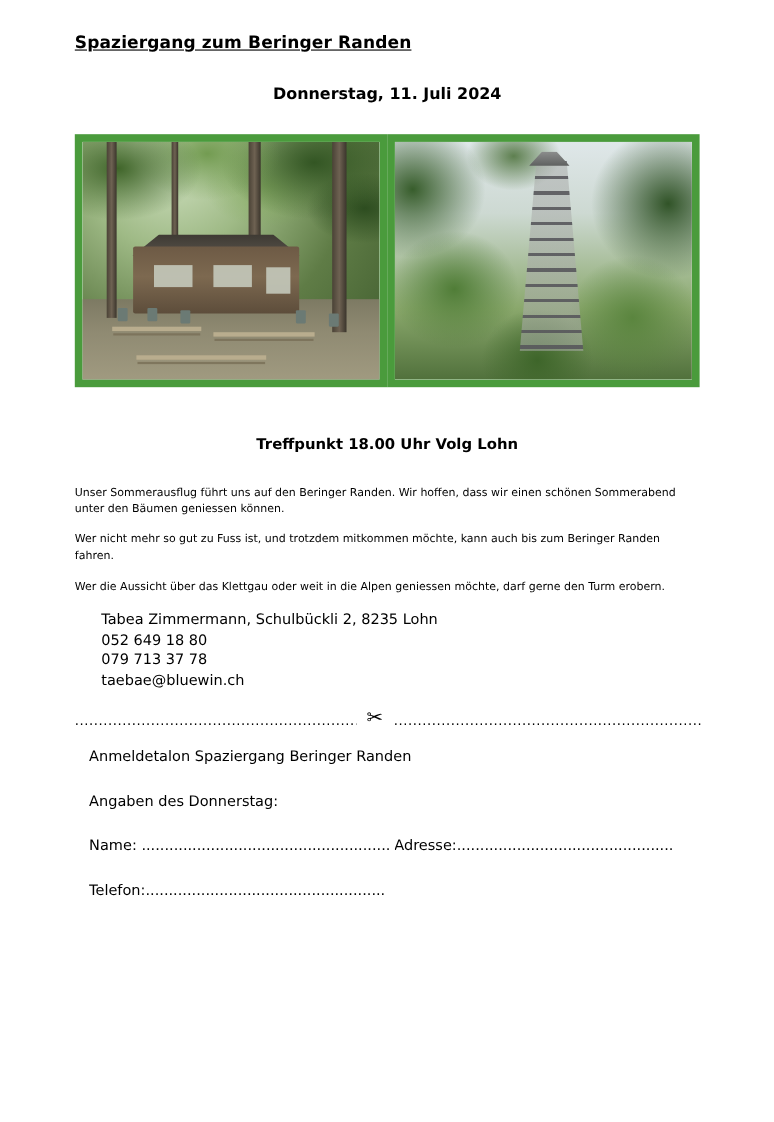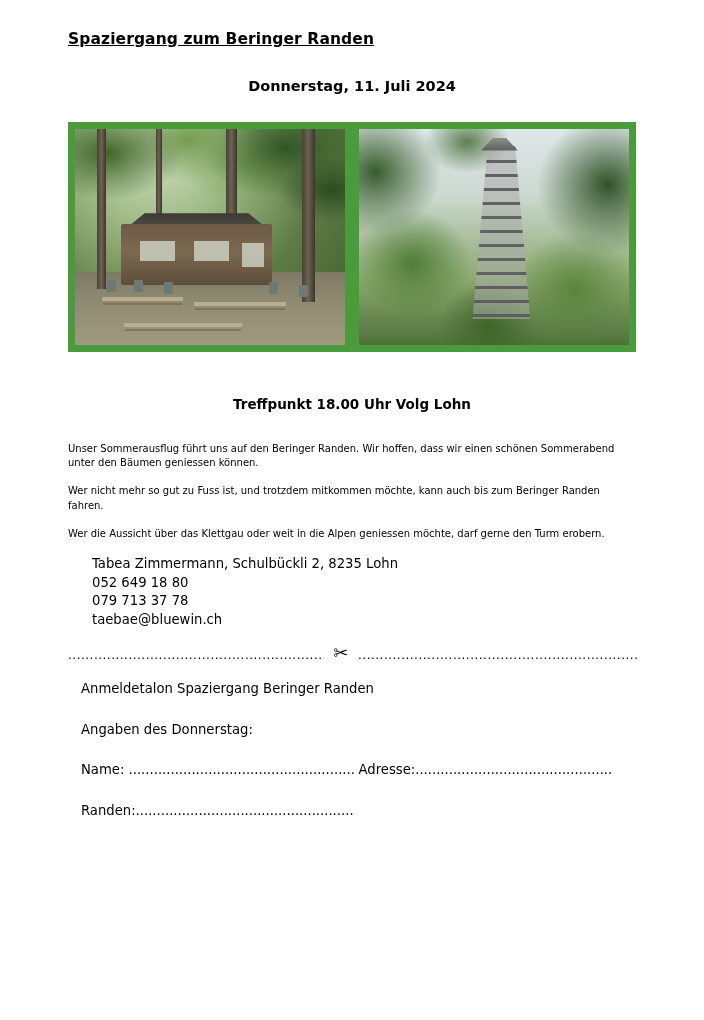--- a/index.html
+++ b/index.html
@@ -285,17 +285,17 @@
   <div class="talon">
     <p>Anmeldetalon Spaziergang Beringer Randen</p>
     <p>Angaben des Donnerstag:</p>
 
     <div class="field-row">
       <div class="field-col">Name: ......................................................</div>
       <div class="field-col">Adresse:...............................................</div>
     </div>
 
     <div class="field-row">
-      <div class="field-col">Randen:....................................................</div>
+      <div class="field-col">Telefon:....................................................</div>
     </div>
   </div>
 
 </div>
 
 </body></html>

